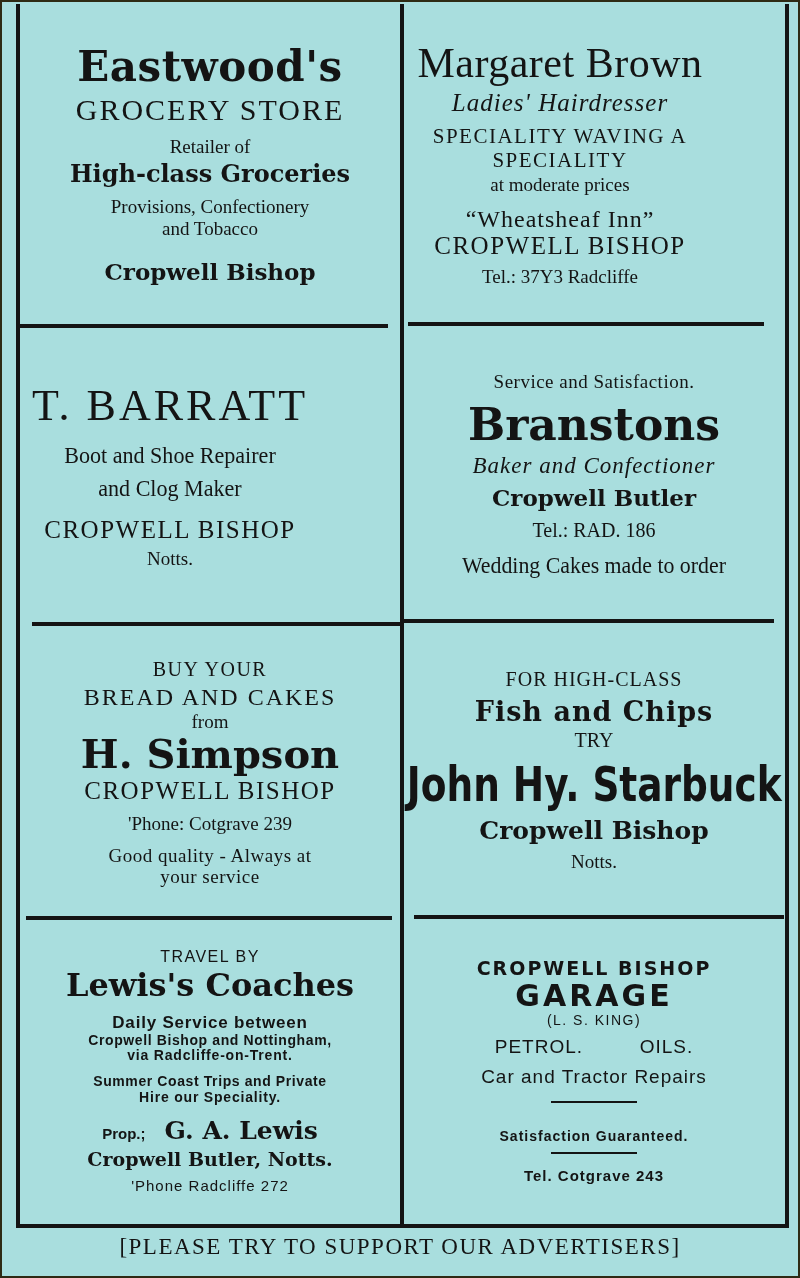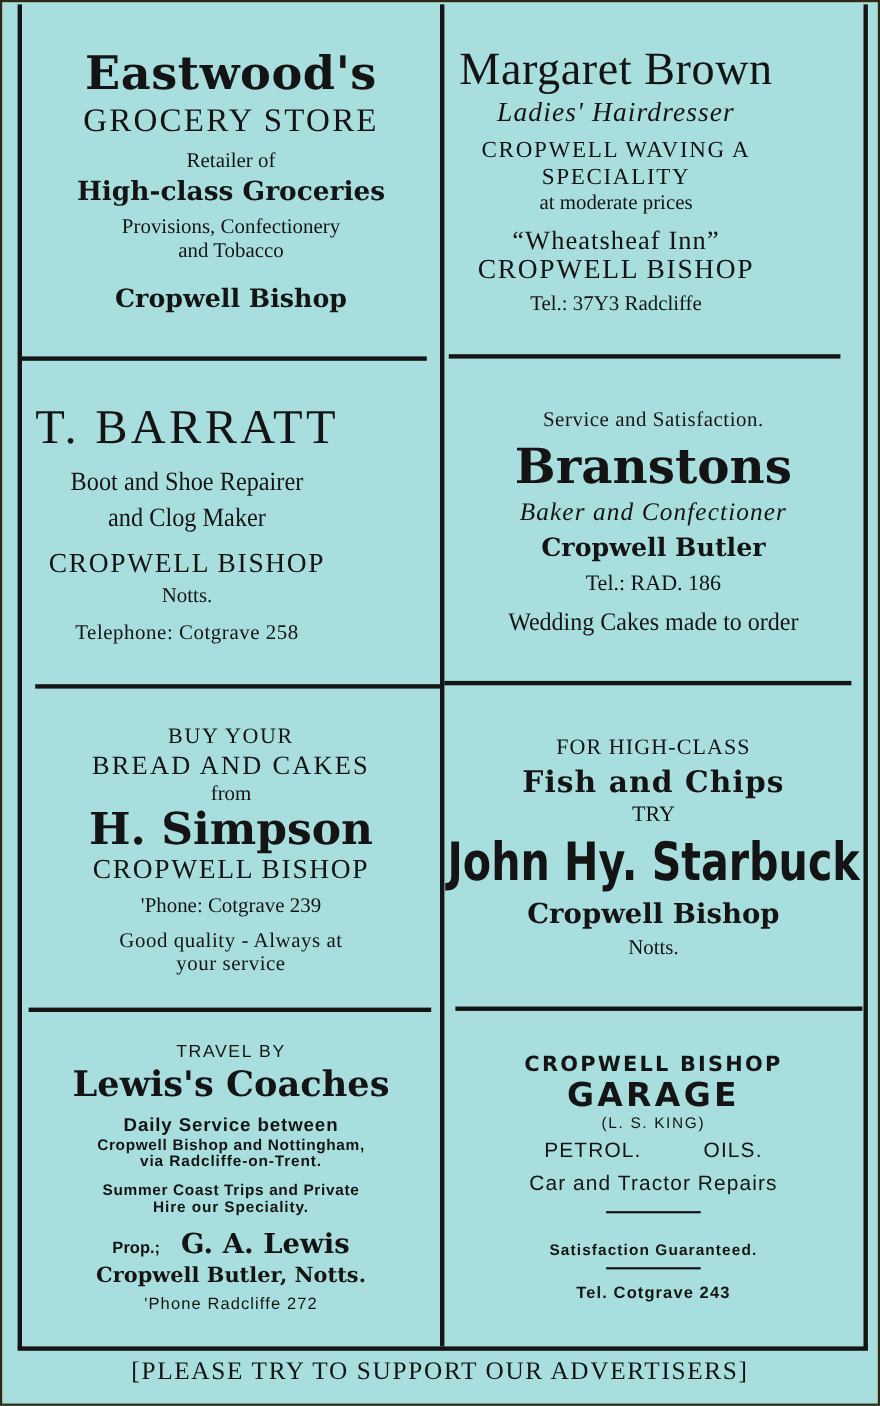--- a/index.html
+++ b/index.html
@@ -61,35 +61,34 @@
   <div class="lserif" style="font-size:19px; margin-top:10px;">Retailer of</div>
   <div class="serif b" style="font-size:24px; margin-top:4px;">High-class Groceries</div>
   <div class="lserif" style="font-size:19px; margin-top:8px;">Provisions, Confectionery</div>
   <div class="lserif" style="font-size:19px;">and Tobacco</div>
   <div class="serif b" style="font-size:23px; margin-top:20px;">Cropwell Bishop</div>
 </div>
 
 <div class="cell" style="left:404px; top:14px; width:312px; height:300px;">
   <div class="lserif" style="font-size:42px; letter-spacing:0.5px;">Margaret Brown</div>
   <div class="lserif i" style="font-size:25px; letter-spacing:1px; margin-top:2px;">Ladies' Hairdresser</div>
-  <div class="lserif" style="font-size:21px; letter-spacing:1.5px; margin-top:8px;">CROPWELL WAVING A</div>
+  <div class="lserif" style="font-size:21px; letter-spacing:1.5px; margin-top:8px;">SPECIALITY WAVING A</div>
   <div class="lserif" style="font-size:21px; letter-spacing:1.5px;">SPECIALITY</div>
   <div class="lserif" style="font-size:19px; margin-top:2px;">at moderate prices</div>
   <div class="lserif" style="font-size:24px; letter-spacing:1px; margin-top:10px;">“Wheatsheaf Inn”</div>
   <div class="lserif" style="font-size:25px; letter-spacing:1.5px;">CROPWELL BISHOP</div>
   <div class="lserif" style="font-size:19px; margin-top:6px;">Tel.: 37Y3 Radcliffe</div>
 </div>
 
 <div class="cell" style="left:20px; top:330px; width:300px; height:290px;">
   <div class="lserif" style="font-size:44px; letter-spacing:3px;">T. BARRATT</div>
   <div class="lserif" style="font-size:24px; margin-top:12px; transform:scaleX(0.92);">Boot and Shoe Repairer</div>
   <div class="lserif" style="font-size:24px; margin-top:6px; transform:scaleX(0.92);">and Clog Maker</div>
   <div class="lserif" style="font-size:25px; letter-spacing:1.5px; margin-top:14px;">CROPWELL BISHOP</div>
   <div class="lserif" style="font-size:19px; margin-top:4px;">Notts.</div>
-  <div class="lserif" style="font-size:19px; letter-spacing:0.5px; margin-top:12px;">Telephone: Cotgrave 258</div>
 </div>
 
 <div class="cell" style="left:404px; top:330px; width:380px; height:290px;">
   <div class="lserif" style="font-size:19px; letter-spacing:0.5px;">Service and Satisfaction.</div>
   <div class="serif b" style="font-size:44px; margin-top:8px;">Branstons</div>
   <div class="lserif i" style="font-size:23px; letter-spacing:1px; margin-top:4px;">Baker and Confectioner</div>
   <div class="serif b" style="font-size:23px; margin-top:6px;">Cropwell Butler</div>
   <div class="lserif" style="font-size:20px; margin-top:8px;">Tel.: RAD. 186</div>
   <div class="lserif" style="font-size:23px; margin-top:12px; transform:scaleX(0.95);">Wedding Cakes made to order</div>
 </div>

